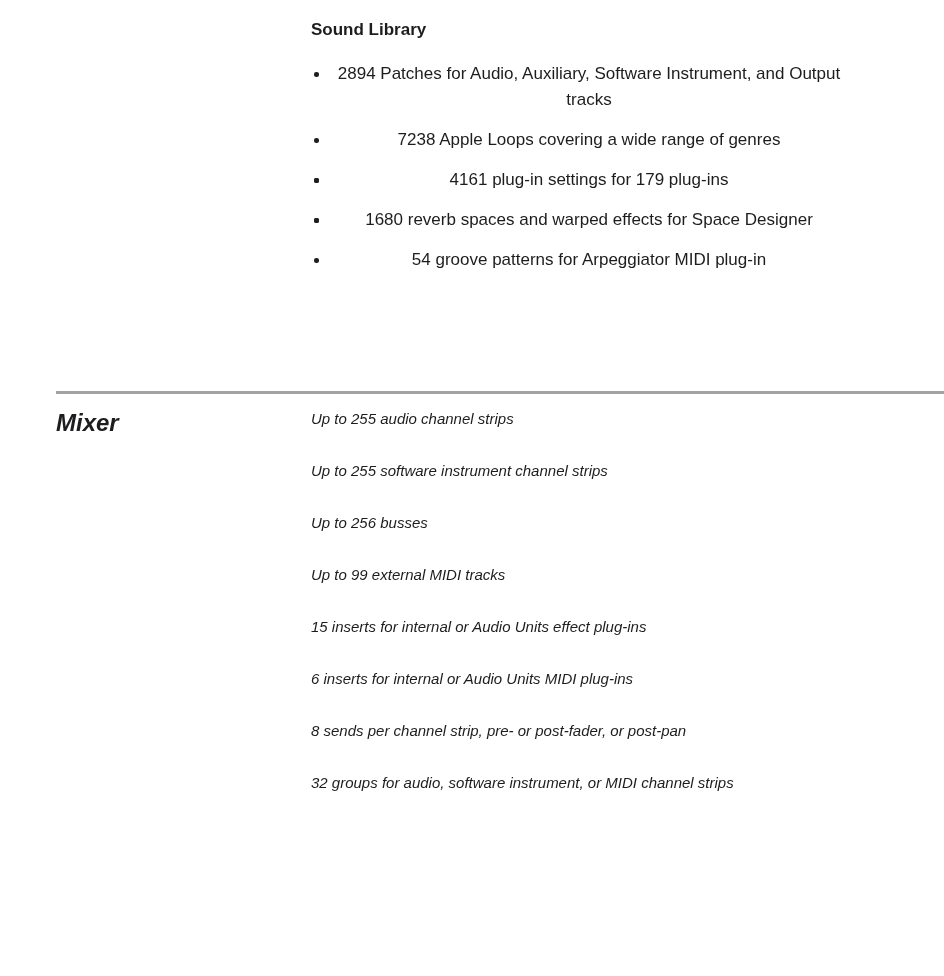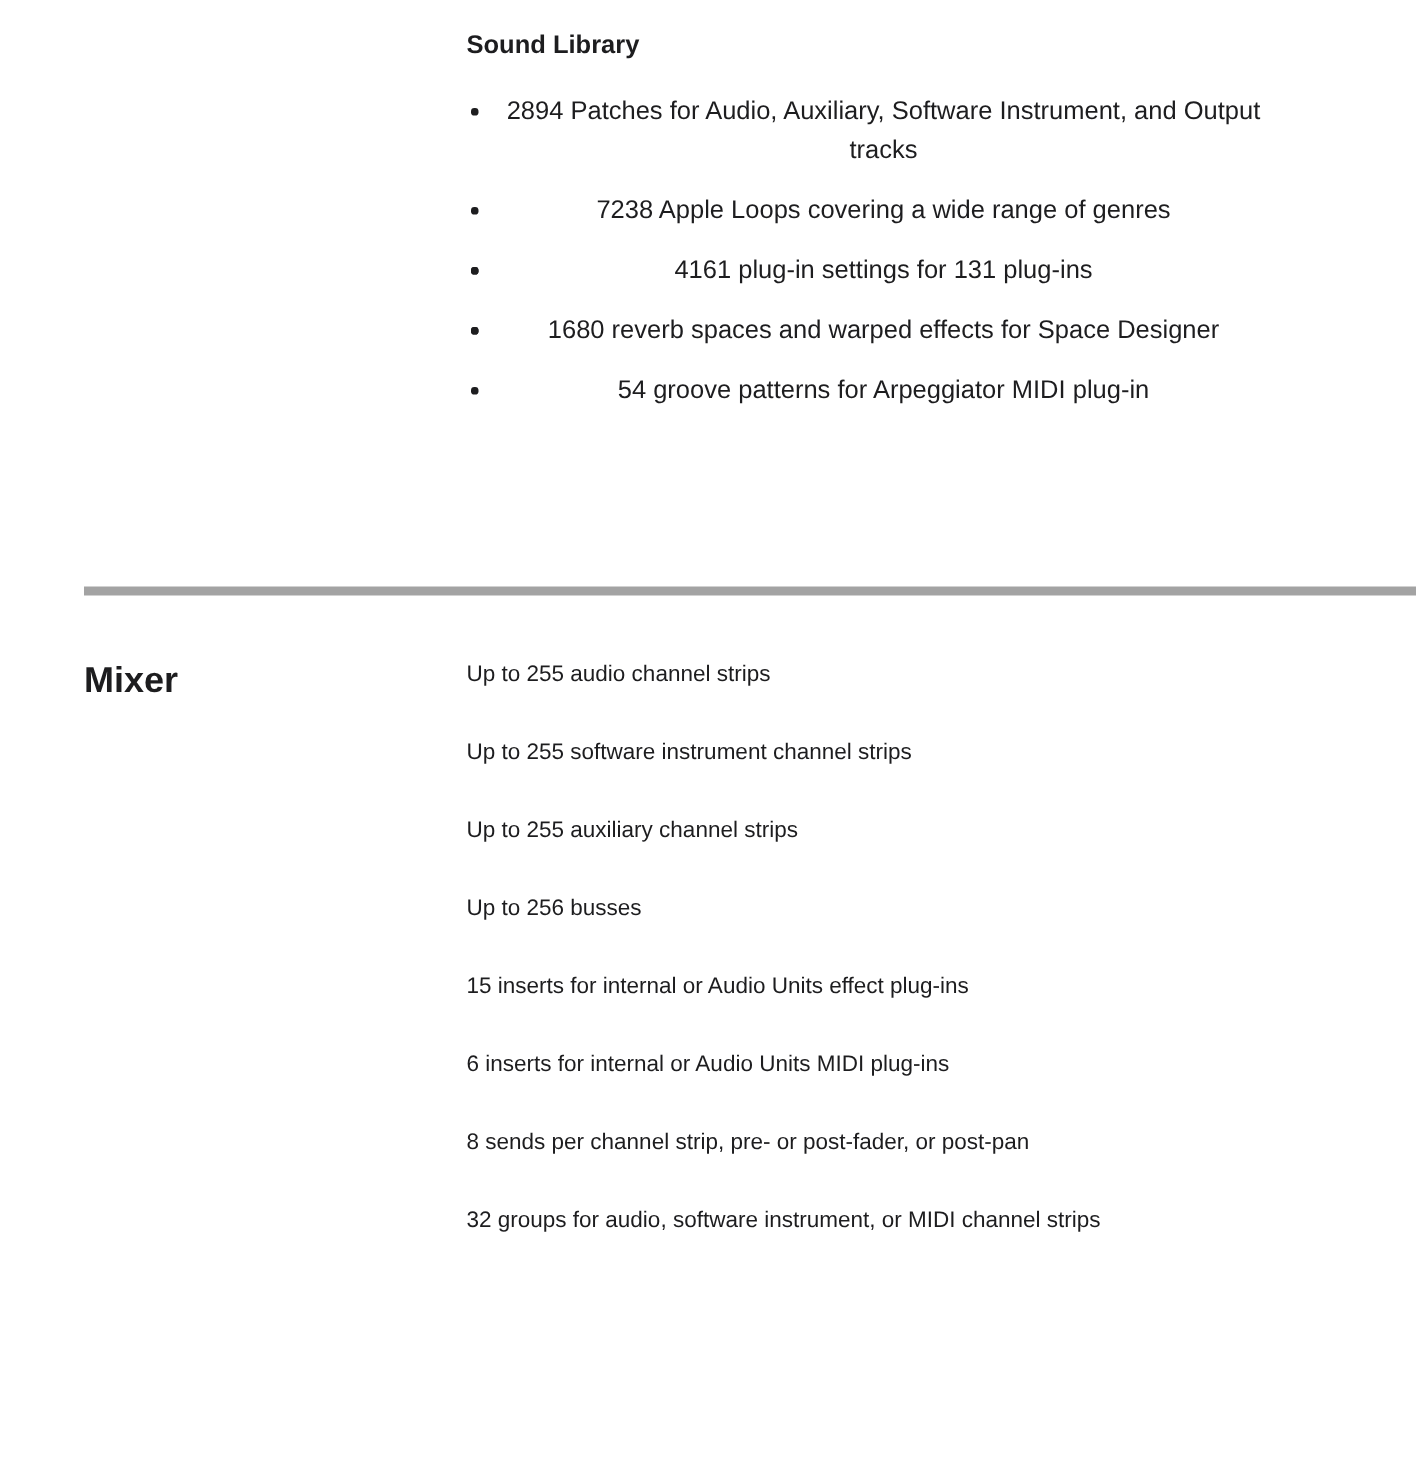--- a/index.html
+++ b/index.html
@@ -61,22 +61,23 @@
     position: absolute;
     left: 3px;
     top: 11px;
     width: 4.5px;
     height: 4.5px;
     border-radius: 50%;
     background: #1d1d1f;
   }
   
   .row-mixer {
-    border-top: 6px solid #a3a3a3;
-    padding-top: 40px;
+    border-top: 3px solid #a3a3a3;
+    padding-top: 12px;
+    font-style: italic;
   }
   .section-title {
     font-size: 24px;
     line-height: 30px;
     font-weight: 600;
     margin: 2px 0 0 0;
   }
   .plain-list p {
     margin: 0 0 26px 0;
     font-size: 15px;
@@ -89,37 +90,37 @@
 <div class="specs">
 
   <div class="spec-row row-partial">
     <div class="label-col"></div>
     <div class="content-col">
       <h3 class="subheading">Sound Library</h3>
       <ul class="bullet-list">
         <li><span class="dot"></span><span>2894 Patches for Audio, Auxiliary, Software Instrument, and Output tracks</span></li>
         <li><span class="dot"></span><span>7238 Apple Loops covering a wide range of genres</span></li>
         <li><span class="dot"></span></li>
-        <li><span class="dot"></span><span>4161 plug-in settings for 131 plug-ins</span></li>
+        <li><span class="dot"></span><span>4161 plug-in settings for 179 plug-ins</span></li>
         <li><span class="dot"></span></li>
         <li><span class="dot"></span><span>1680 reverb spaces and warped effects for Space Designer</span></li>
         <li><span class="dot"></span><span>54 groove patterns for Arpeggiator MIDI plug-in</span></li>
       </ul>
     </div>
   </div>
 
   <div class="spec-row row-mixer">
     <div class="label-col">
       <h2 class="section-title">Mixer</h2>
     </div>
     <div class="content-col plain-list">
       <p>Up to 255 audio channel strips</p>
       <p>Up to 255 software instrument channel strips</p>
-      <p>Up to 255 auxiliary channel strips</p>
       <p>Up to 256 busses</p>
+      <p>Up to 99 external MIDI tracks</p>
       <p>15 inserts for internal or Audio Units effect plug-ins</p>
       <p>6 inserts for internal or Audio Units MIDI plug-ins</p>
       <p>8 sends per channel strip, pre- or post-fader, or post-pan</p>
       <p>32 groups for audio, software instrument, or MIDI channel strips</p>
     </div>
   </div>
 
 </div>
 
 </body></html>

